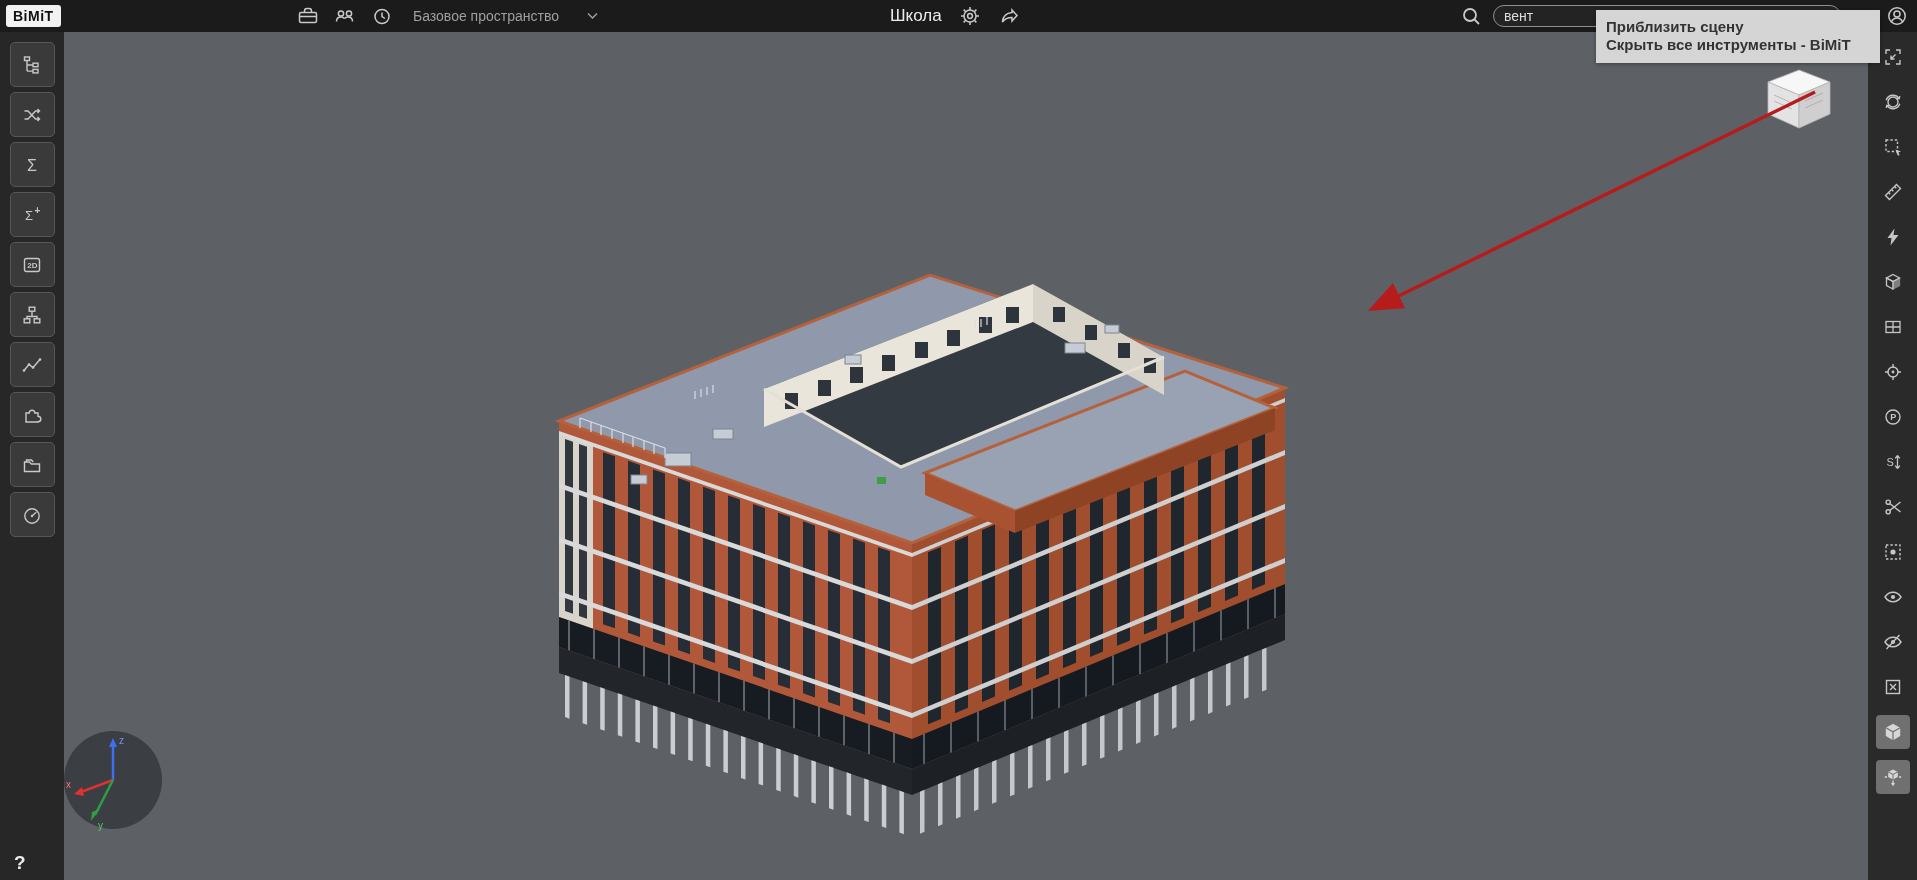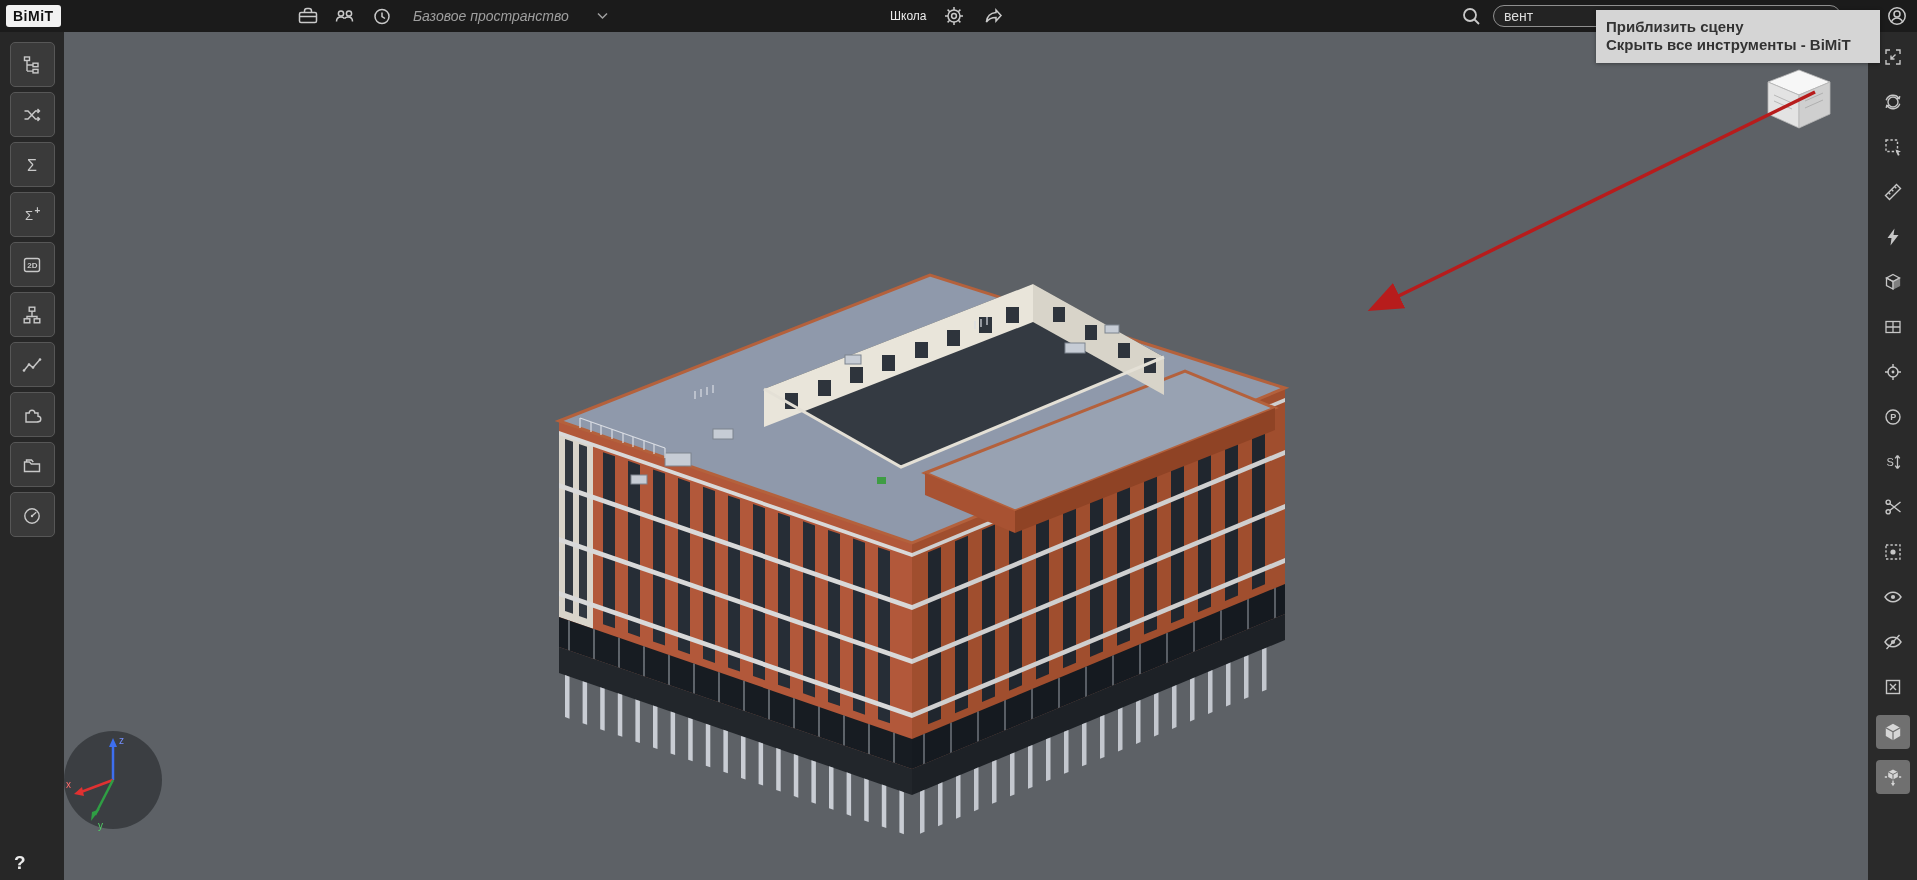--- a/index.html
+++ b/index.html
@@ -4,28 +4,28 @@
 <style>
   * { box-sizing: border-box; margin: 0; padding: 0; }
   html,body { width:1917px; height:880px; overflow:hidden; }
   body { position:relative; background:#5d6166; font-family:"Liberation Sans", sans-serif; }
 
   
   .topbar { position:absolute; top:0; left:0; right:0; height:32px; background:#1b1b1b; z-index:50; }
   .logo { position:absolute; left:6px; top:5px; background:#f2f2f2; color:#101010; font-weight:bold;
           font-size:14px; line-height:22px; padding:0 7px; border-radius:3px; letter-spacing:.5px; }
   .tb-group { position:absolute; top:0; height:32px; display:flex; align-items:center; }
-  .tb-left { left:296px; gap:13px;font-style:italic; }
+  .tb-left { left:296px; gap:13px; }
   .tb-center { left:890px; gap:16px; }
   .tb-right { right:8px; gap:10px; }
   .tb-btn { background:none; border:none; padding:0; display:flex; align-items:center; justify-content:center;
             width:24px; height:24px; cursor:pointer; }
   .workspace { display:flex; align-items:center; color:#9f9f9f; font-size:14px; cursor:pointer; margin-left:6px; }
   .workspace .chev { margin-left:28px; }
-  .tb-title { color:#ececec; font-size:12px; }
+  .tb-title { color:#ececec; font-size:17px; }
   .search-pill { width:348px; height:22px; border:1px solid #8f8f8f; border-radius:11px; display:flex;
                  align-items:center; padding:0 10px; background:rgba(255,255,255,0.04); }
   .search-pill input { flex:1; background:transparent; border:none; outline:none; color:#dddddd; font-size:14px;
                        font-family:"Liberation Sans", sans-serif; }
   .avatar-btn { border-radius:50%; }
 
   
   .left-toolbar { position:absolute; top:32px; left:0; bottom:0; width:64px; background:#272727; z-index:40;
                   display:flex; flex-direction:column; align-items:center; padding-top:10px; gap:5px; }
   .lt-btn { width:45px; height:45px; background:#3a3a3a; border:1px solid #575757; border-radius:5px;

